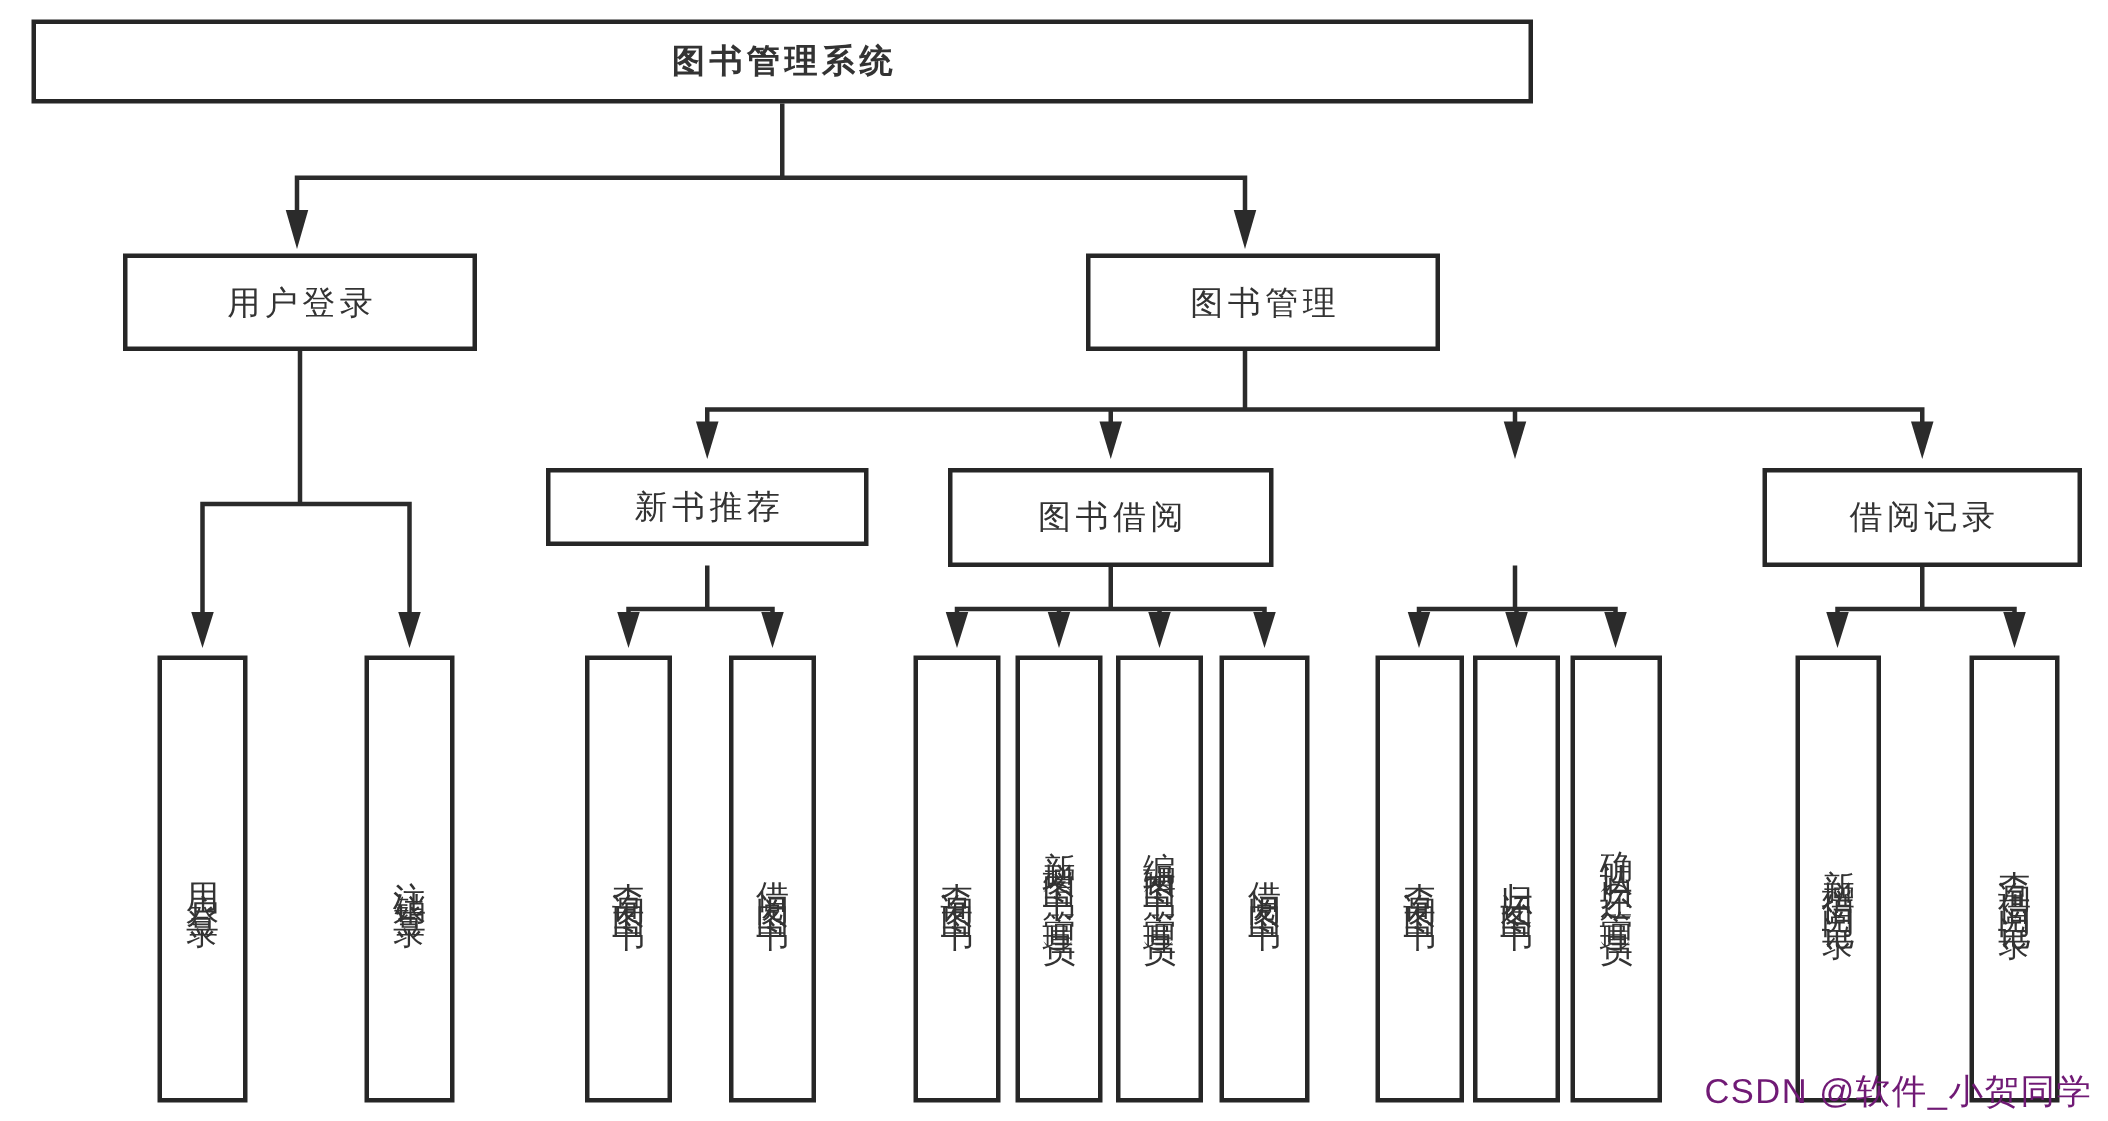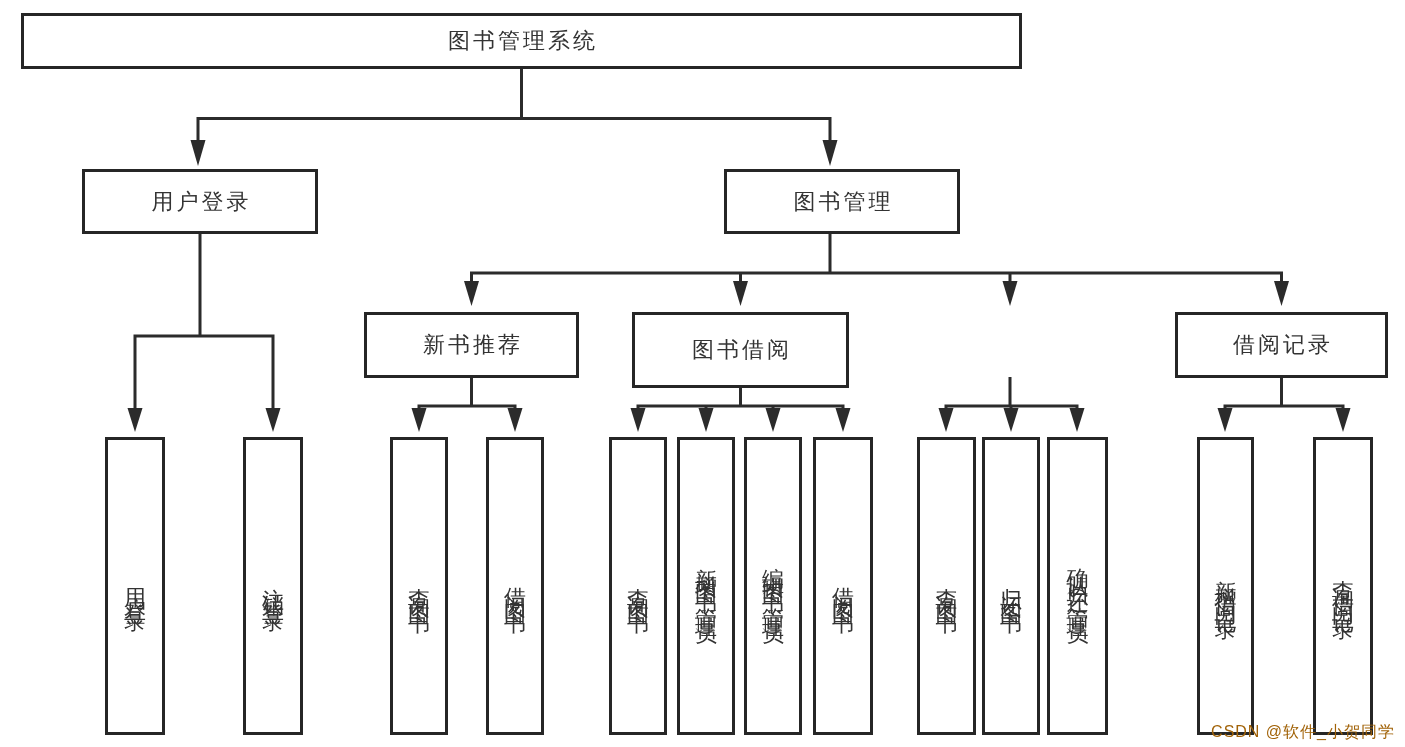--- a/index.html
+++ b/index.html
@@ -46,23 +46,23 @@
     text-orientation: mixed;
     font-size: 22px;
     letter-spacing: 8px;
     line-height: 1;
     white-space: nowrap;
   }
   .watermark {
     position: absolute;
     right: 10px;
     bottom: 4px;
-    font-size: 16px;
+    font-size: 23px;
     letter-spacing: 1px;
-    color: #a16207;
+    color: #701a75;
     z-index: 10;
     white-space: nowrap;
   }
 </style>
 </head>
 <body>
 
 <div class="stage">
 
   <svg class="connectors" viewBox="0 0 1405 747" xmlns="http://www.w3.org/2000/svg">
@@ -92,35 +92,35 @@
       <polygon points="765.5,408 780.5,408 773,432"></polygon>
       <polygon points="835.5,408 850.5,408 843,432"></polygon>
       <polygon points="938.5,408 953.5,408 946,432"></polygon>
       <polygon points="1003.5,408 1018.5,408 1011,432"></polygon>
       <polygon points="1069.5,408 1084.5,408 1077,432"></polygon>
       <polygon points="1217.5,408 1232.5,408 1225,432"></polygon>
       <polygon points="1335.5,408 1350.5,408 1343,432"></polygon>
     </g>
   </svg>
 
-  <div class="hbox" style="left:21px; top:13px; width:1001px; height:56px;">
+  <div class="hbox" style="left:21px; top:13px; width:1001px; height:56px;font-weight:bold;">
     <span>图书管理系统</span>
   </div>
 
   <div class="hbox" style="left:82px; top:169px; width:236px; height:65px;">
     <span>用户登录</span>
   </div>
   <div class="hbox" style="left:712px; top:169px; width:236px; height:65px;margin-left:12px;">
     <span>图书管理</span>
   </div>
 
-  <div class="hbox" style="left:364px; top:312px; width:215px; height:66px;">
+  <div class="hbox" style="left:364px; top:312px; width:215px; height:52px;">
     <span>新书推荐</span>
   </div>
-  <div class="hbox" style="left:632px; top:312px; width:217px; height:76px;">
+  <div class="hbox" style="left:632px; top:312px; width:217px; height:66px;">
     <span>图书借阅</span>
   </div>
   <div class="hbox" style="left:1175px; top:312px; width:213px; height:66px;">
     <span>借阅记录</span>
   </div>
 
   <div class="vbox" style="left:105px; width:60px;">
     <span class="vtext">用户登录</span>
   </div>
   <div class="vbox" style="left:243px; width:60px;">

